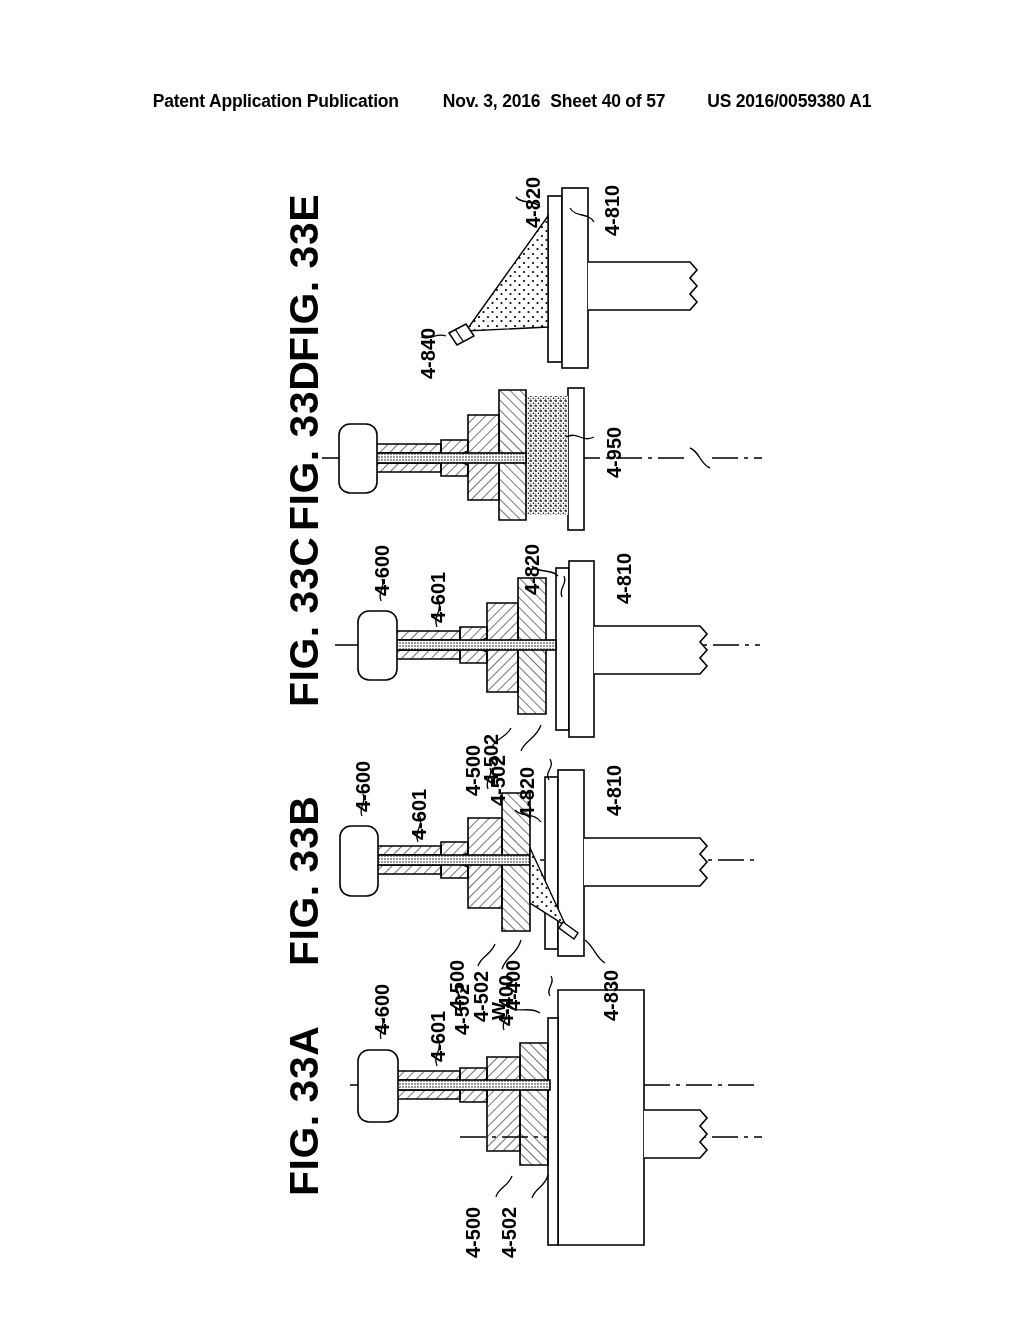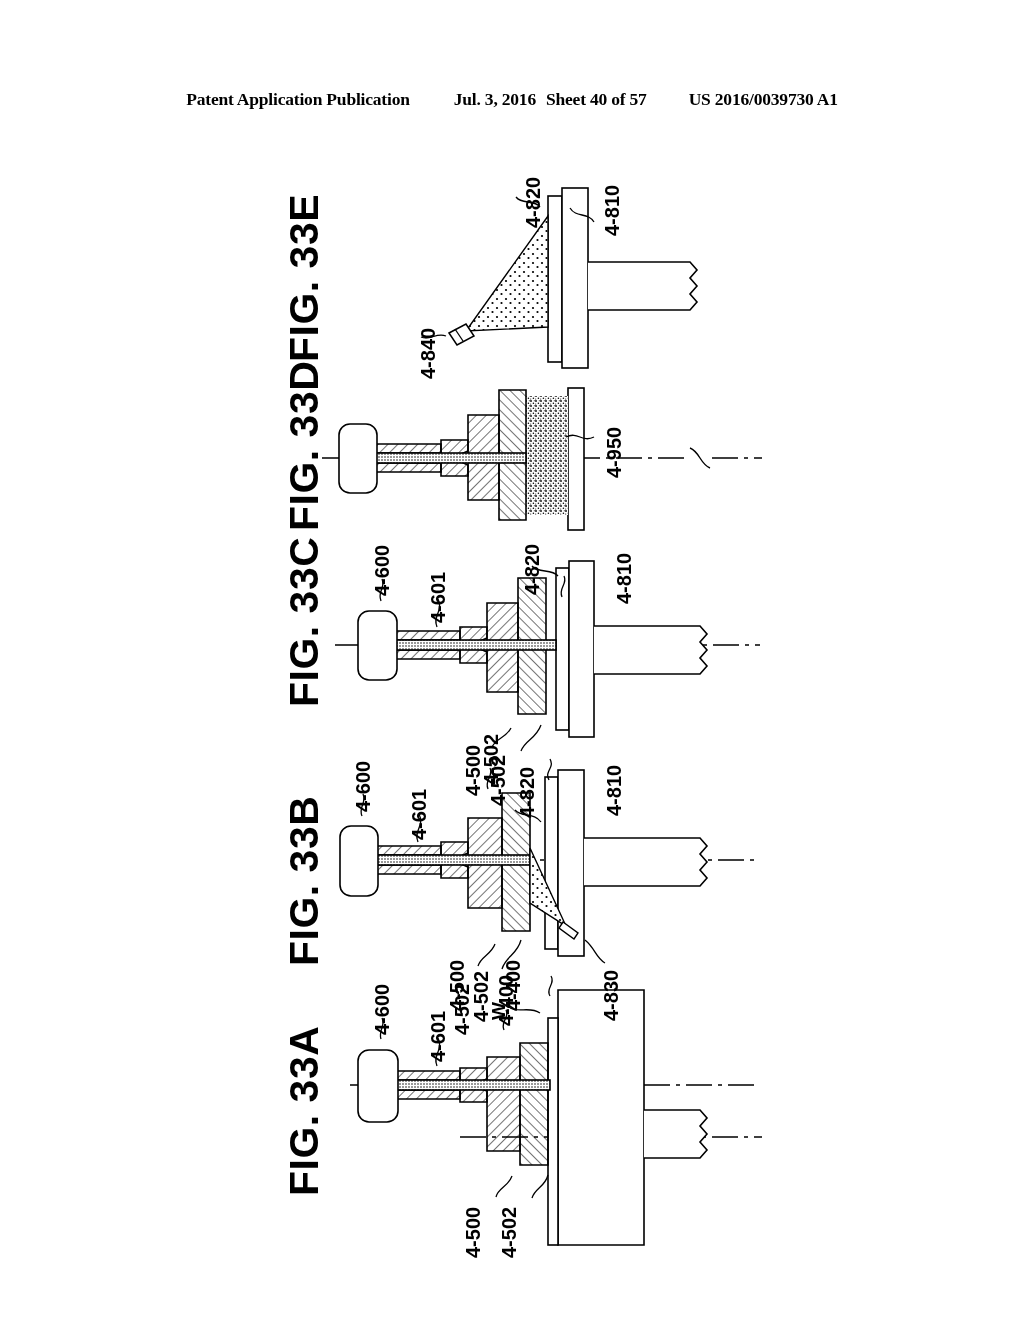--- a/index.html
+++ b/index.html
@@ -18,22 +18,22 @@
 
   
   #page-header {
     position: absolute;
     top: 86px;
     left: 0;
     width: 1024px;
     height: 26px;
     display: flex;
     justify-content: center;
-    align-items: center;
-    font-family: Liberation Serif, serif;
+    align-items: flex-end;
+    font-family: Liberation Sans, sans-serif;
     font-weight: bold;
     font-size: 17.5px;
     letter-spacing: -0.2px;
     white-space: nowrap;
   }
   #page-header .hdr-pub   { margin-right: 44px; }
   #page-header .hdr-date  { margin-right: 10px; }
   #page-header .hdr-sheet { margin-right: 42px; }
   #page-header .hdr-num   { }
 
@@ -74,23 +74,23 @@
   }
   .ref-num.small {
     font-size: 19px;
   }
 </style>
 </head>
 <body>
 
 <div id="page-header">
   <span class="hdr-pub">Patent Application Publication</span>
-  <span class="hdr-date">Jul. 3, 2016</span>
+  <span class="hdr-date">Nov. 3, 2016</span>
   <span class="hdr-sheet">Sheet 40 of 57</span>
-  <span class="hdr-num">US 2016/0039730 A1</span>
+  <span class="hdr-num">US 2016/0059380 A1</span>
 </div>
 
 <div id="drawing">
 <svg width="1024" height="1320" viewBox="0 0 1024 1320" xmlns="http://www.w3.org/2000/svg">
   <defs>
 
     <pattern id="hatchA" width="7" height="7" patternUnits="userSpaceOnUse" patternTransform="rotate(45)">
       <line x1="0" y1="0" x2="0" y2="7" stroke="#000" stroke-width="1.1"></line>
     </pattern>
 

